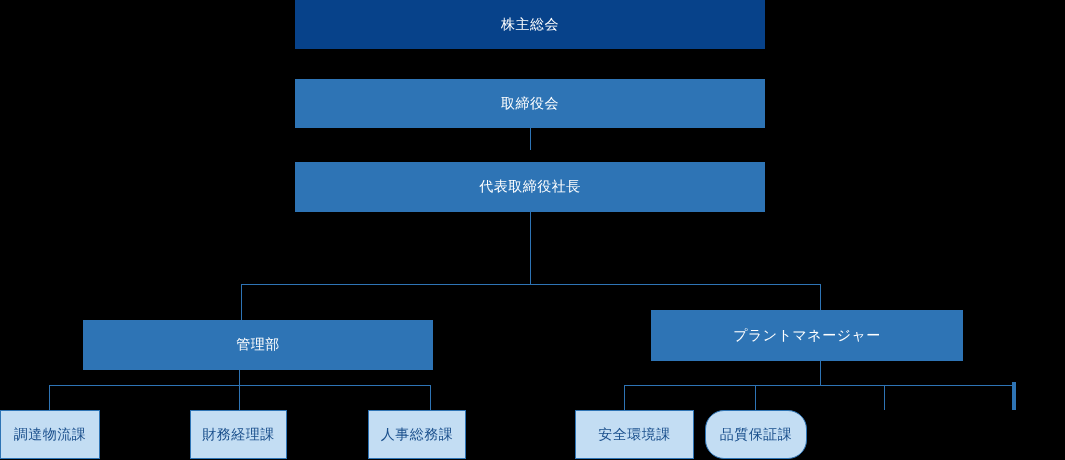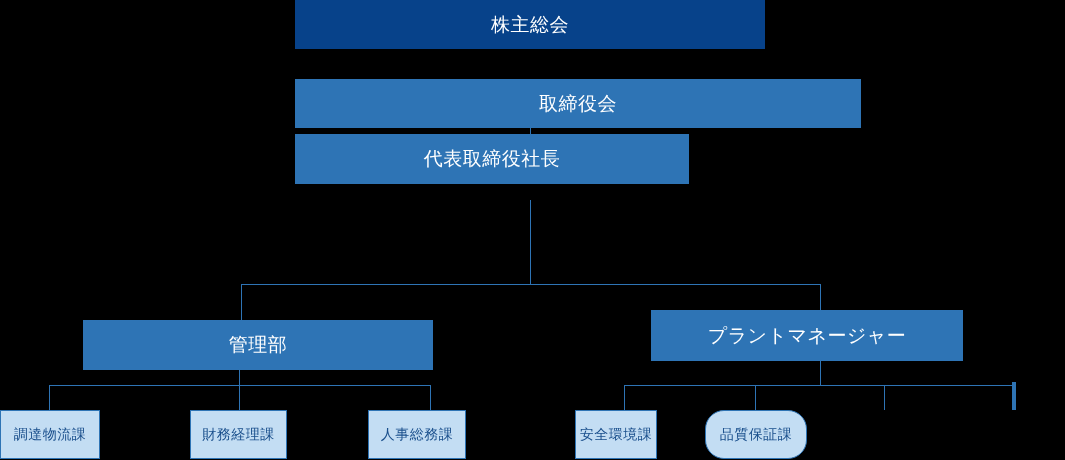--- a/index.html
+++ b/index.html
@@ -8,45 +8,45 @@
     width:1065px;height:460px;
     background:var(--background,#000);
     font-family:"Liberation Sans","DejaVu Sans",sans-serif;
     overflow:hidden;
   }
   .node{
     position:absolute;
     display:flex;align-items:center;justify-content:center;
     text-align:center;white-space:nowrap;
     box-sizing:border-box;
-    font-size:19px;
+    font-size:14px;
     letter-spacing:0.5px;
   }
   .lv1{background:var(--level1-fill,#07428a);color:var(--top-text,#fff);}
   .lv2{background:var(--level2-fill,#2e74b5);color:var(--top-text,#fff);}
   .leaf{
     background:var(--leaf-fill,#c3ddf3);
     border:1.5px solid var(--leaf-border,#2e74b5);
     color:var(--leaf-text,#1a4f8c);
     font-size:14px;
   }
   .line{position:absolute;background:var(--connector,#2e74b5);}
   
   #n-shareholders{left:295px;top:0;width:470px;height:49px;}
-  #n-board{left:295px;top:79px;width:566px;height:49px;}
-  #n-president{left:295px;top:134px;width:394px;height:50px;}
+  #n-board{left:295px;top:79px;width:470px;height:49px;}
+  #n-president{left:295px;top:162px;width:470px;height:50px;}
   
   #n-admin{left:83px;top:320px;width:350px;height:50px;}
   #n-plant{left:651px;top:310px;width:312px;height:51px;}
   
   .leaf{top:410px;height:49px;}
   #n-procurement{left:0;width:100px;}
   #n-finance{left:190px;width:97px;}
   #n-hr{left:368px;width:98px;}
-  #n-safety{left:575px;width:82px;}
+  #n-safety{left:575px;width:119px;}
   #n-quality{left:705px;width:102px;border-radius:19px;}
   #n-maintenance{left:835px;width:99px;}
   #n-manufacturing{left:963px;width:97px;}
   
   #c-board-president{left:530px;top:128px;width:1px;height:22px;}
   #c-president-drop{left:530px;top:200px;width:1px;height:84px;}
   #c-top-horizontal{left:241px;top:284px;width:580px;height:1px;}
   #c-admin-up{left:241px;top:284px;width:1px;height:36px;}
   #c-plant-up{left:820px;top:284px;width:1px;height:26px;}
   #c-admin-down{left:239px;top:370px;width:1px;height:40px;}

